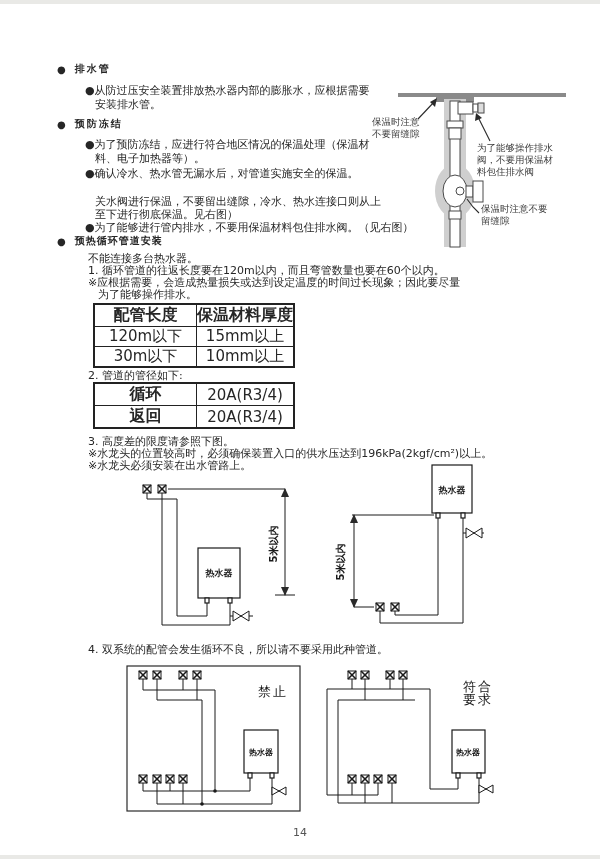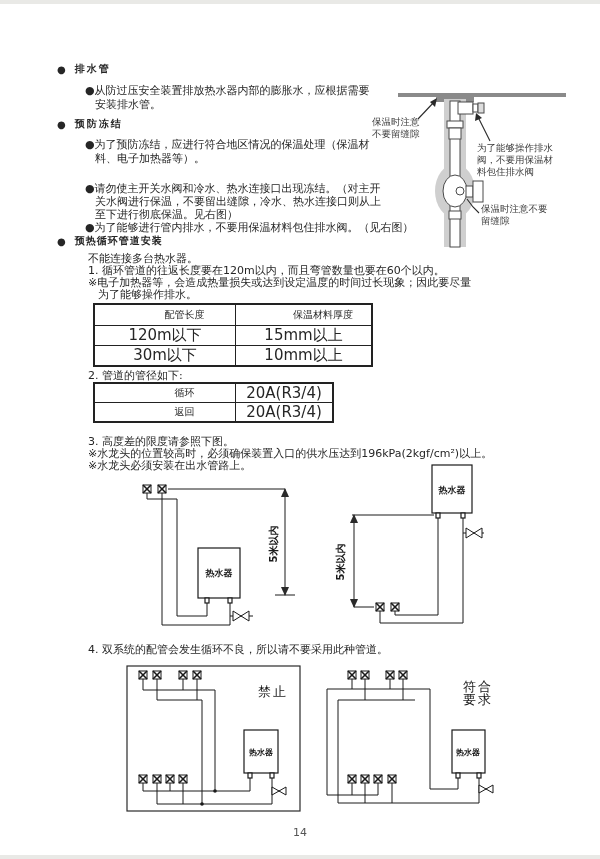--- a/index.html
+++ b/index.html
@@ -8,21 +8,21 @@
   .edge{position:absolute;left:0;width:600px;height:4px;background:#e9e9e6;}
   .ln{position:absolute;font-size:11px;line-height:14px;white-space:nowrap;}
   .hrow{position:absolute;display:flex;align-items:center;}
   .hb{font-size:10px;margin-right:9px;}
   .ht{font-size:10px;font-weight:bold;letter-spacing:2px;}
   .vd-label{position:absolute;font-size:9.5px;line-height:12px;white-space:nowrap;color:#3a3a3a;}
   table.doc{position:absolute;border-collapse:collapse;background:#fff;}
   table.doc td,table.doc th{border:1px solid #222;text-align:center;vertical-align:middle;
         font-size:15px;padding:0;}
   table.doc{border:2px solid #222;}
-  table.doc th{font-weight:normal;font-size:10px;padding-left:39px;}
+  table.doc th{font-weight:bold;font-size:16px;}
   .c1{width:101px;} .c2{width:96px;margin-top:28px;}
   .rh{height:21px;} .rd{height:19px;}
   .pnum{position:absolute;left:0;top:826px;width:600px;text-align:center;
         font-size:11px;color:#555;}
   svg{position:absolute;overflow:visible;}
   svg text{font-family:"DejaVu Sans",sans-serif;fill:#1a1a1a;}
   .pipes{fill:none;stroke:#1a1a1a;stroke-width:1;}
   .boxline{fill:#ffffff;stroke:#1a1a1a;stroke-width:1.2;}
   .heater-label{font-size:9px;font-weight:bold;text-anchor:middle;}
   .dim{fill:none;stroke:#1a1a1a;stroke-width:1;}
@@ -49,21 +49,21 @@
   </div>
   <div class="ln" style="left:85px;top:84px">●从防过压安全装置排放热水器内部的膨胀水，应根据需要</div>
   <div class="ln" style="left:95px;top:98px">安装排水管。</div>
 
   <div class="hrow" style="left:57px;top:117px">
     <span class="hb">●</span>
     <span class="ht">预防冻结</span>
   </div>
   <div class="ln" style="left:85px;top:138px">●为了预防冻结，应进行符合地区情况的保温处理（保温材</div>
   <div class="ln" style="left:95px;top:152px">料、电子加热器等）。</div>
-  <div class="ln" style="left:85px;top:182px">●请勿使主开关水阀和冷水、热水连接口出现冻结。（对主开</div>
+  <div class="ln" style="left:85px;top:167px">●确认冷水、热水管无漏水后，对管道实施安全的保温。</div>
   <div class="ln" style="left:95px;top:195px">关水阀进行保温，不要留出缝隙，冷水、热水连接口则从上</div>
   <div class="ln" style="left:95px;top:208px">至下进行彻底保温。见右图）</div>
   <div class="ln" style="left:85px;top:221px">●为了能够进行管内排水，不要用保温材料包住排水阀。（见右图）</div>
 
   <div style="position:absolute;left:370px;top:85px;width:218px;height:168px">
     <svg width="218" height="168" viewBox="0 0 218 168" style="left:0;top:0">
 
       <rect x="28" y="8" width="168" height="4" fill="#8a8a8a"></rect>
       <rect x="66" y="12" width="38" height="5" fill="#8a8a8a"></rect>
 
@@ -105,21 +105,21 @@
       <div>留缝隙</div>
     </div>
   </div>
 
   <div class="hrow" style="left:57px;top:234px">
     <span class="hb">●</span>
     <span class="ht" style="letter-spacing:1px">预热循环管道安装</span>
   </div>
   <div class="ln" style="left:88px;top:252px">不能连接多台热水器。</div>
   <div class="ln" style="left:88px;top:264px">1. 循环管道的往返长度要在120m以内，而且弯管数量也要在60个以内。</div>
-  <div class="ln" style="left:88px;top:276px">※电子加热器等，会造成热量损失或达到设定温度的时间过长现象；因此要尽量</div>
+  <div class="ln" style="left:88px;top:276px">※应根据需要，会造成热量损失或达到设定温度的时间过长现象；因此要尽量</div>
   <div class="ln" style="left:98px;top:288px">为了能够操作排水。</div>
 
   <table class="doc" style="left:93px;top:303px">
     <tbody>
         <tr class="rh">
       <th class="c1">配管长度</th>
       <th class="c2">保温材料厚度</th>
     </tr>
     <tr class="rd">
       <td>120m以下</td>

